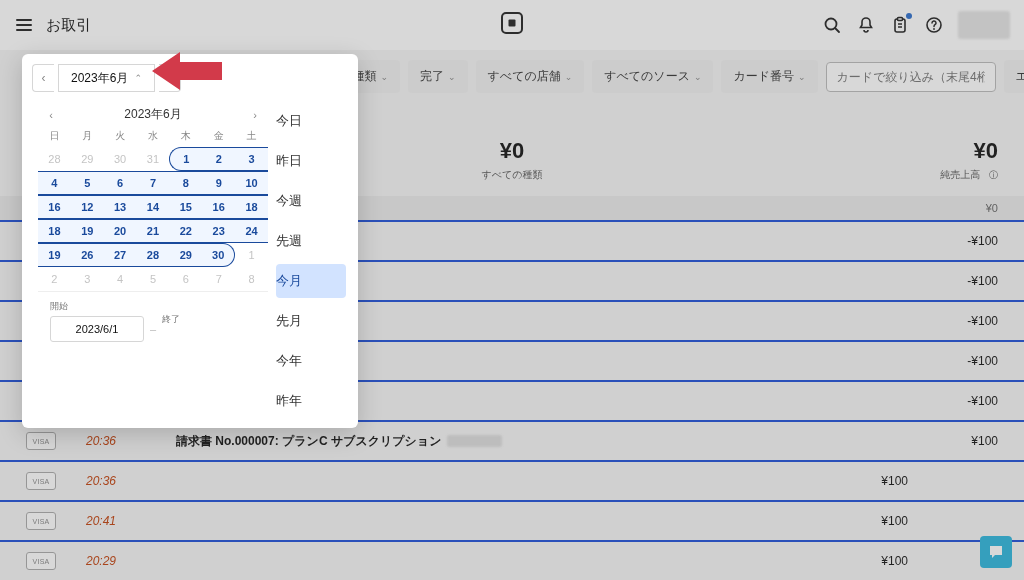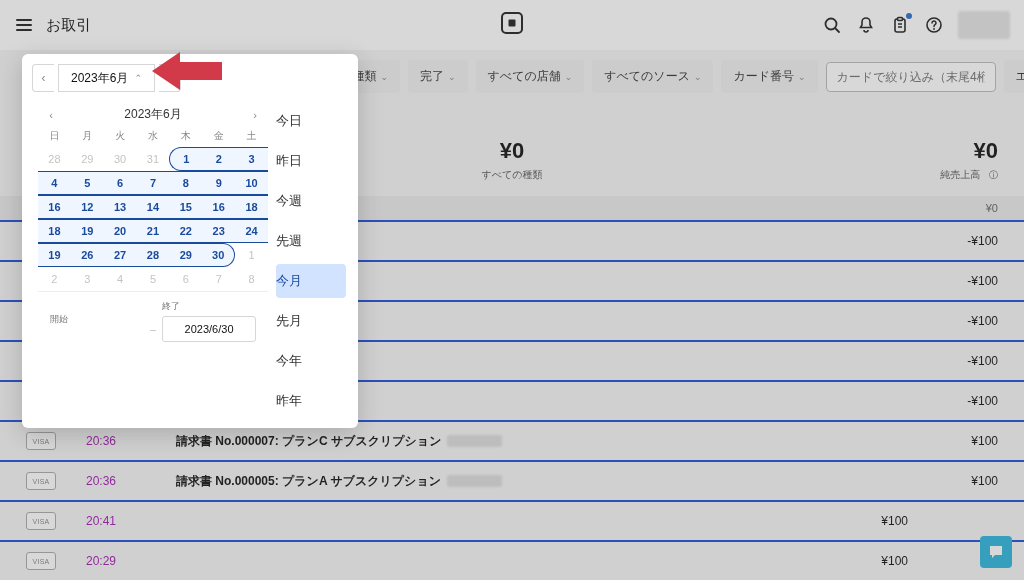--- a/index.html
+++ b/index.html
@@ -25,21 +25,21 @@
   
   .sum { display: flex; padding: 8px 26px 14px; }
   .sumblk { flex: 1; }
   .bign { font-size: 22px; font-weight: 700; }
   .subl { font-size: 10px; color: #555; display: inline-flex; align-items: center; gap: 3px; }
   
   .tbl { }
   .thead { display: grid; grid-template-columns: 60px 90px 1fr 90px; padding: 6px 26px; font-size: 11px; color: #666; background: #ececec; }
   .thead .r { text-align: right; }
   .trow { display: grid; grid-template-columns: 60px 90px 1fr 90px; padding: 10px 26px; font-size: 12px; border-top: 2px solid #1d4ed8; align-items: center; }
-  .trow .tm { color: #a21caf; }
+  .trow .tm { color: #c2410c; font-style: italic; }
   .trow .amt { text-align: right; }
   .trow .dsc { display: flex; align-items: center; gap: 6px; }
   .trow .dsc b { font-weight: 700; }
   .blur { display:inline-block; width: 55px; height: 12px; background:#ddd; filter: blur(1px); border-radius:2px; }
   .trow .cic { width:30px; height:18px; border:1px solid #aaa; border-radius:3px; display:flex; align-items:center; justify-content:center; font-size:7px; color:#888; letter-spacing:0.3px; position:relative; background:#fff; }
   .trow .cic.r::after { content:""; position:absolute; right:-3px; bottom:-3px; width:8px; height:8px; border:1.4px solid #666; border-radius:50%; border-top-color:transparent; transform:rotate(30deg); }
   
   .arrow { position:absolute; z-index:20; left:152px; top:46px; }
   .arrow svg { display:block; }
   
@@ -223,24 +223,20 @@
   <span class="tm">20:36</span>
   <span class="dsc">
             <b>請求書 No.000007: プランC サブスクリプション</b>
             <span class="blur"></span>
           </span>
   <span class="amt">¥100</span>
         </div>
         <div class="trow">
           <span class="cic ">VISA</span>
   <span class="tm">20:36</span>
-  <span class="dsc">
-            <b>請求書 No.000005: プランA サブスクリプション</b>
-            <span class="blur"></span>
-          </span>
   <span class="amt">¥100</span>
         </div>
         <div class="trow">
           <span class="cic ">VISA</span>
   <span class="tm">20:41</span>
   <span class="amt">¥100</span>
         </div>
         <div class="trow">
           <span class="cic ">VISA</span>
   <span class="tm">20:29</span>
@@ -333,25 +329,25 @@
           <div class="cell o">3</div>
           <div class="cell o">4</div>
           <div class="cell o">5</div>
           <div class="cell o">6</div>
           <div class="cell o">7</div>
           <div class="cell o">8</div>
         </div>
       <div class="dp-range">
         <div class="rblk">
             <label>開始</label>
+            <div class="rin">2023/6/1</div>
           </div>
         <div class="rsep">–</div>
         <div class="rblk">
             <label>終了</label>
-            <div class="rin">2023/6/30</div>
           </div>
       </div>
     </div>
     <div class="dp-side">
       <div class="qk">今日</div>
       <div class="qk">昨日</div>
       <div class="qk">今週</div>
       <div class="qk">先週</div>
       <div class="qk sel">今月</div>
       <div class="qk">先月</div>

